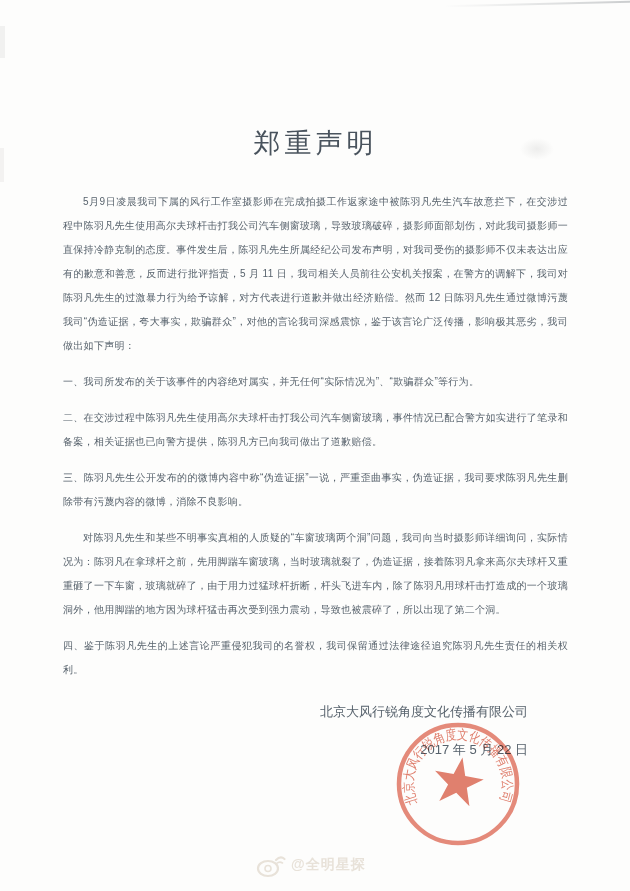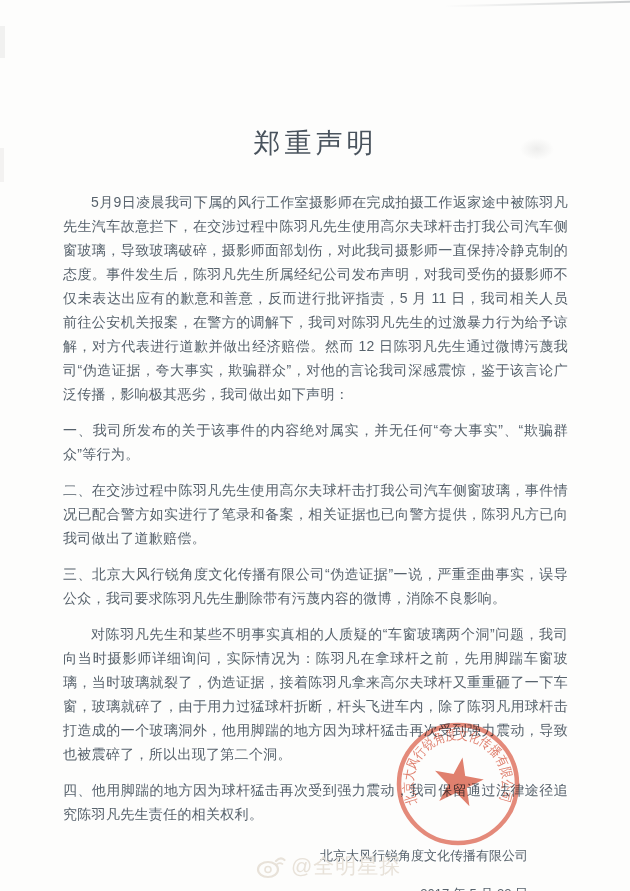--- a/index.html
+++ b/index.html
@@ -37,21 +37,21 @@
     margin: 0 0 30px 0;
     font-size: 27px;
     font-weight: 500;
     letter-spacing: 4px;
     text-align: center;
     color: #49535d;
     line-height: 34px;
   }
   .para {
     margin: 0 0 12px 0;
-    font-size: 14px;
+    font-size: 10px;
     line-height: 24px;
     letter-spacing: 0.3px;
     text-align: justify;
     color: #57626c;
   }
   .para.indent { text-indent: 2em; }
 
   .signature {
     margin-top: 18px;
     text-align: right;
@@ -74,46 +74,46 @@
   .seal svg { display: block; }
 
   
   .watermark {
     position: absolute;
     left: 256px; top: 852px;
     display: flex;
     align-items: center;
     gap: 5px;
     color: #e8e2d9;
-    font-size: 21px;
-    font-weight: normal;
+    font-size: 14px;
+    font-weight: bold;
     letter-spacing: 1px;
     white-space: nowrap;
   }
   .watermark svg { display: block; }
 </style>
 </head>
 <body>
 
 <div class="page">
 
   <div class="scan-line"></div>
   <div class="edge-mark-1"></div>
   <div class="edge-mark-2"></div>
   <div class="speck"></div>
 
   <div class="content">
     <h1 class="doc-title">郑重声明</h1>
 
     <p class="para indent">5月9日凌晨我司下属的风行工作室摄影师在完成拍摄工作返家途中被陈羽凡先生汽车故意拦下，在交涉过程中陈羽凡先生使用高尔夫球杆击打我公司汽车侧窗玻璃，导致玻璃破碎，摄影师面部划伤，对此我司摄影师一直保持冷静克制的态度。事件发生后，陈羽凡先生所属经纪公司发布声明，对我司受伤的摄影师不仅未表达出应有的歉意和善意，反而进行批评指责，5 月 11 日，我司相关人员前往公安机关报案，在警方的调解下，我司对陈羽凡先生的过激暴力行为给予谅解，对方代表进行道歉并做出经济赔偿。然而 12 日陈羽凡先生通过微博污蔑我司“伪造证据，夸大事实，欺骗群众”，对他的言论我司深感震惊，鉴于该言论广泛传播，影响极其恶劣，我司做出如下声明：</p>
-    <p class="para">一、我司所发布的关于该事件的内容绝对属实，并无任何“夸大事实”、“欺骗群众”等行为。</p>
+    <p class="para">一、我司所发布的关于该事件的内容绝对属实，并无任何“实际情况为”、“欺骗群众”等行为。</p>
     <p class="para">二、在交涉过程中陈羽凡先生使用高尔夫球杆击打我公司汽车侧窗玻璃，事件情况已配合警方如实进行了笔录和备案，相关证据也已向警方提供，陈羽凡方已向我司做出了道歉赔偿。</p>
-    <p class="para">三、北京大风行锐角度文化传播有限公司“伪造证据”一说，严重歪曲事实，误导公众，我司要求陈羽凡先生删除带有污蔑内容的微博，消除不良影响。</p>
+    <p class="para">三、陈羽凡先生公开发布的的微博内容中称“伪造证据”一说，严重歪曲事实，伪造证据，我司要求陈羽凡先生删除带有污蔑内容的微博，消除不良影响。</p>
     <p class="para indent">对陈羽凡先生和某些不明事实真相的人质疑的“车窗玻璃两个洞”问题，我司向当时摄影师详细询问，实际情况为：陈羽凡在拿球杆之前，先用脚踹车窗玻璃，当时玻璃就裂了，伪造证据，接着陈羽凡拿来高尔夫球杆又重重砸了一下车窗，玻璃就碎了，由于用力过猛球杆折断，杆头飞进车内，除了陈羽凡用球杆击打造成的一个玻璃洞外，他用脚踹的地方因为球杆猛击再次受到强力震动，导致也被震碎了，所以出现了第二个洞。</p>
-    <p class="para">四、他用脚踹的地方因为球杆猛击再次受到强力震动，我司保留通过法律途径追究陈羽凡先生责任的相关权利。</p>
+    <p class="para">四、鉴于陈羽凡先生的上述言论严重侵犯我司的名誉权，我司保留通过法律途径追究陈羽凡先生责任的相关权利。</p>
 
     <div class="signature">
       <div class="sig-company">北京大风行锐角度文化传播有限公司</div>
       <div class="sig-date">2017 年 5 月 22 日</div>
     </div>
   </div>
 
   <div class="seal">
     <svg width="126" height="126" viewBox="0 0 126 126" xmlns="http://www.w3.org/2000/svg">
       <defs>

